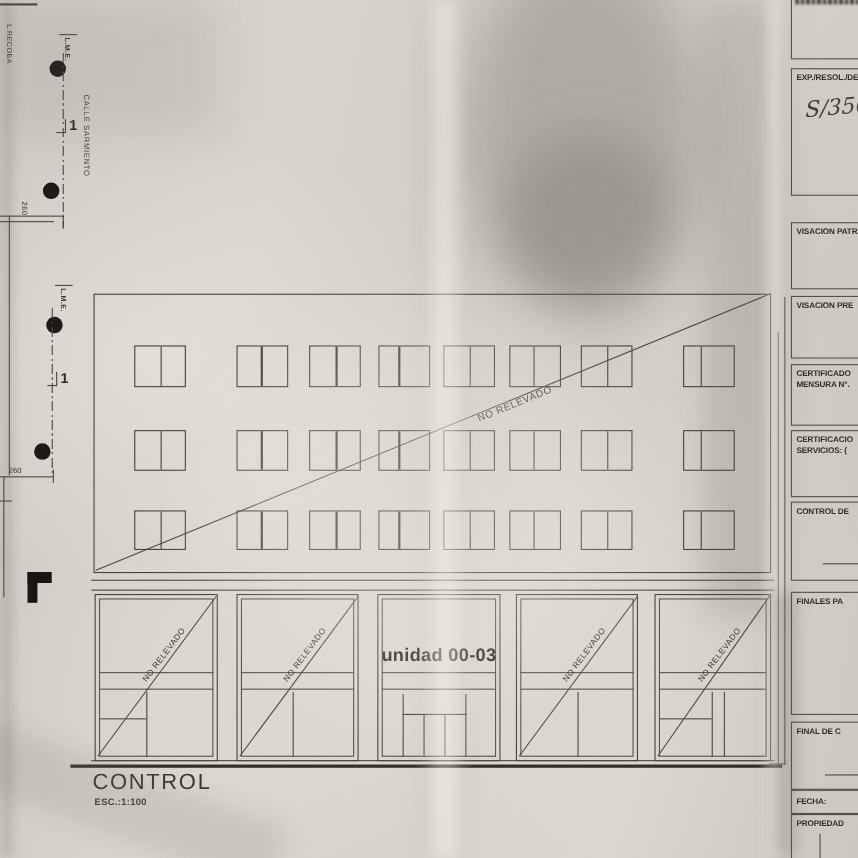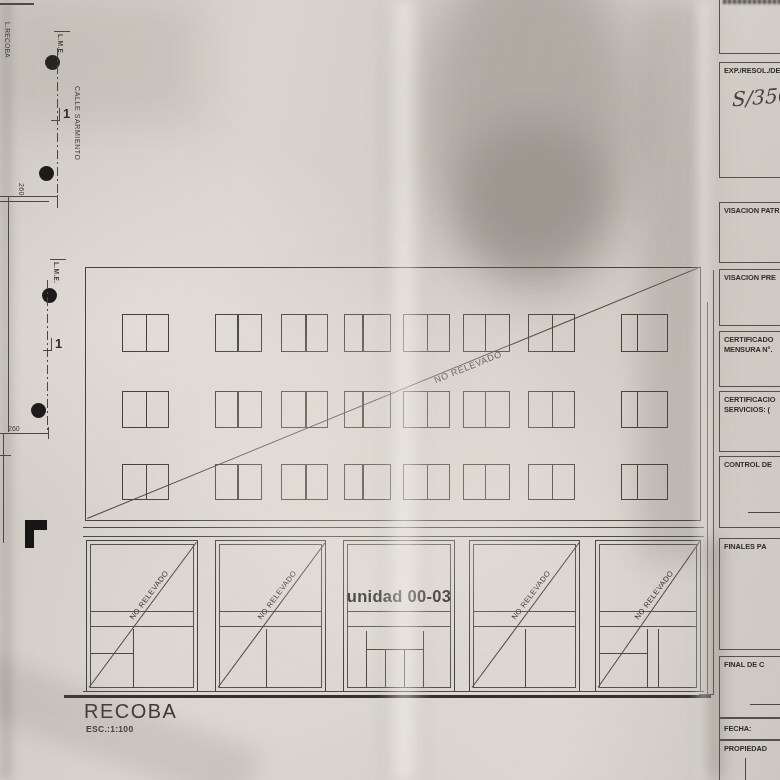--- a/index.html
+++ b/index.html
@@ -232,21 +232,21 @@
       <div class="vdiv" style="left:51px;top:88px;bottom:3px;"></div>
       <div class="vdiv" style="left:62px;top:88px;bottom:3px;"></div>
       <div class="hdiv" style="left:4px;top:112px;width:47px;"></div>
       <div class="bay-diag" style="width:178px;transform:rotate(-55.1deg);"></div>
       <div class="bay-label">NO RELEVADO</div>
     </div>
 
     <div class="hl" style="left:83px;top:691px;width:621px;height:1.4px;"></div>
     <div class="hl" style="left:64px;top:695px;width:647px;height:2.6px;background:#34322e;"></div>
 
-    <div id="fachada-title">RECOBA</div>
+    <div id="fachada-title">CONTROL</div>
     <div id="fachada-scale">ESC.:1:100</div>
   </div>
 
   <div class="vl" style="left:707px;top:302px;height:393px;"></div>
   <div class="vl" style="left:713px;top:270px;height:425px;"></div>
   <div class="hl" style="left:699px;top:694px;width:15px;"></div>
 
   <div id="title-block">
     <div class="tb-box" style="top:-28px;height:82px;">
       <div id="illegible"></div>

